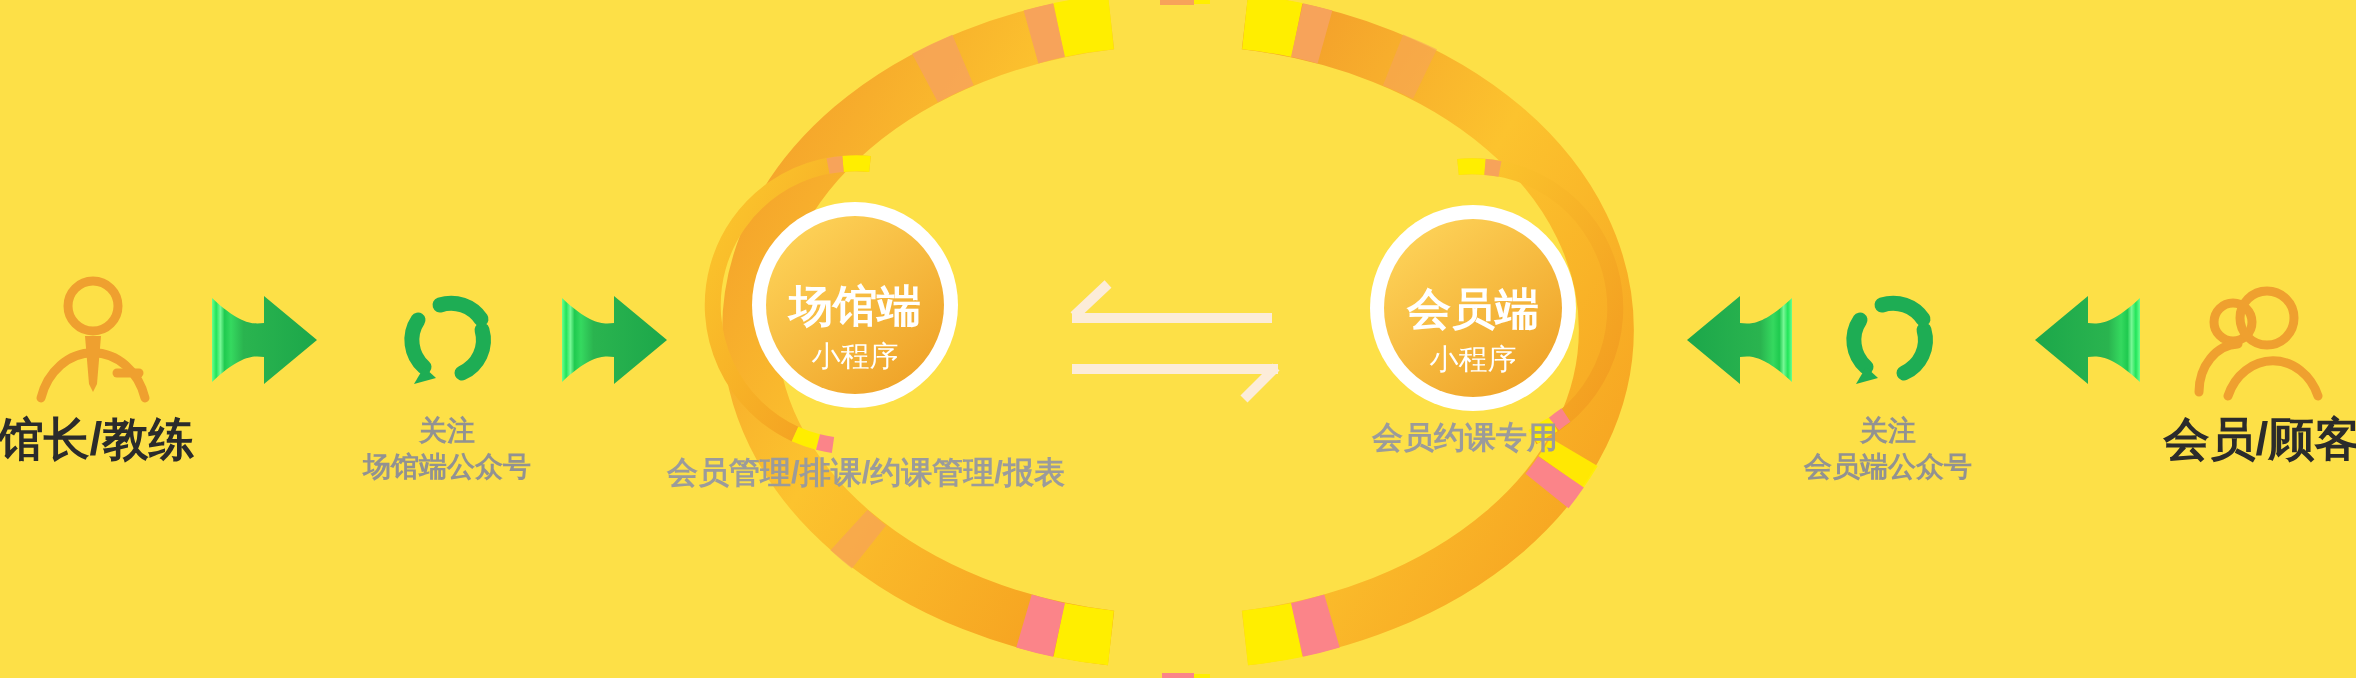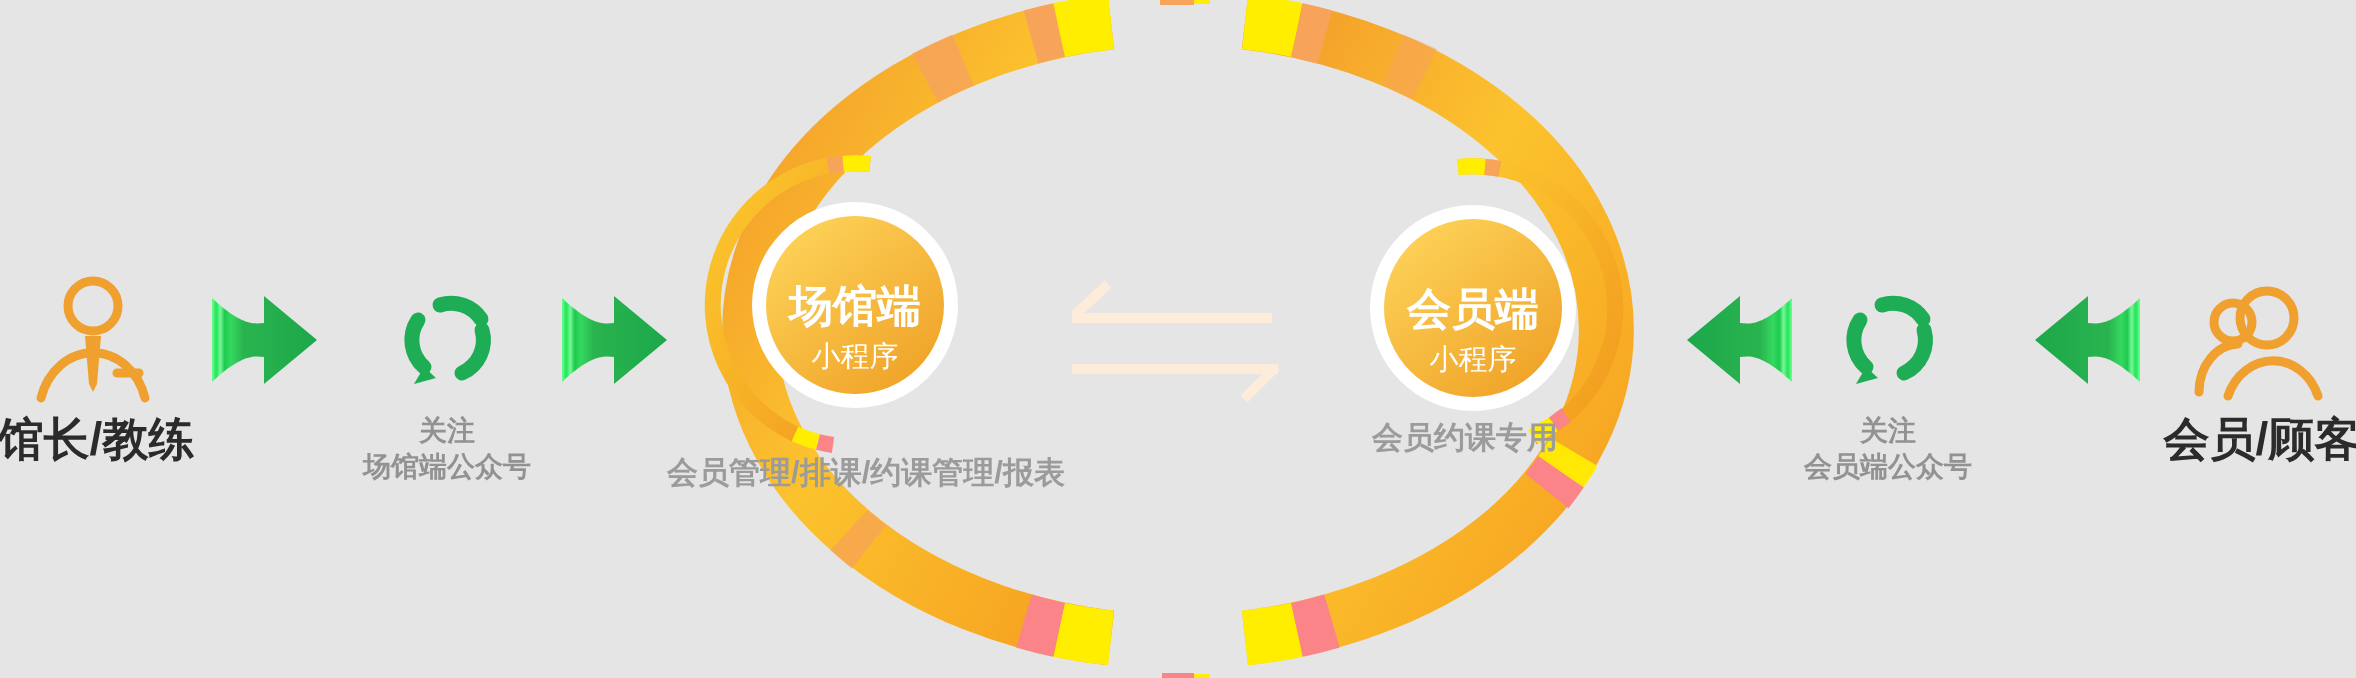--- a/index.html
+++ b/index.html
@@ -1,16 +1,16 @@
 <!DOCTYPE html>
 <html><head>
 <meta charset="utf-8">
 <style>
   html,body{margin:0;padding:0;background:#000;}
-  .stage{position:relative;width:2356px;height:678px;background:#e5e5e5;overflow:hidden;
+  .stage{position:relative;width:2356px;height:678px;background:#fde047;overflow:hidden;
          font-family:"Liberation Sans","DejaVu Sans",sans-serif;}
   svg{position:absolute;left:0;top:0;}
   text{font-family:"Liberation Sans","DejaVu Sans",sans-serif;}
   .t-dark{fill:#2b2b2b;font-size:46px;font-weight:bold;}
   .t-gray{fill:#929292;font-size:28px;font-weight:bold;}
   .t-caption{fill:#9b9b9b;font-size:31px;font-weight:bold;}
   .t-badge-title{fill:#ffffff;font-size:44px;font-weight:bold;}
   .t-badge-sub{fill:#ffffff;font-size:29px;}
   .arcbody{fill:none;stroke:url(#gradArc);}
   .thinbody{fill:none;stroke:url(#gradArcThin);}

